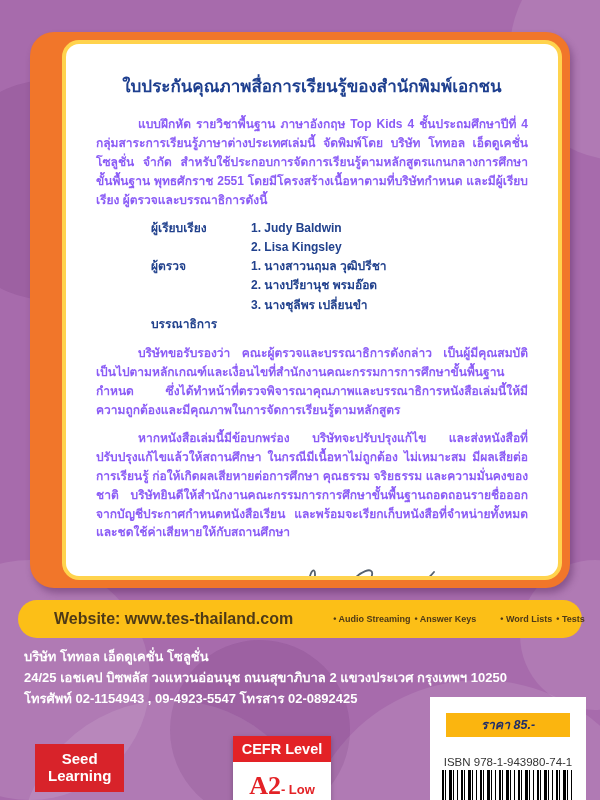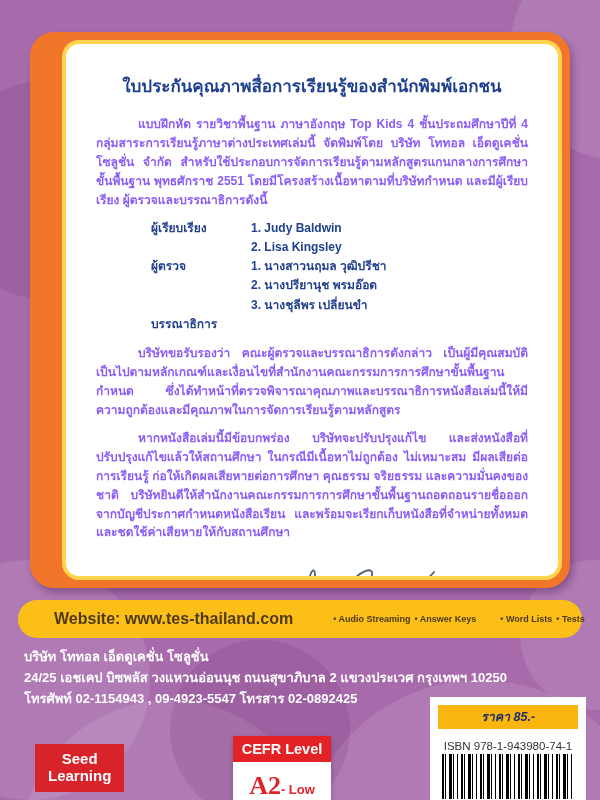--- a/index.html
+++ b/index.html
@@ -71,21 +71,21 @@
                padding:5px 0; }
   .cefr-body { padding:9px 0 10px; color:#e32226; font-weight:bold; }
   .cefr-level { font-size:26px;font-family:Liberation Serif, serif; }
   .cefr-suffix { font-size:13px; }
 
   
   .barcode-box { position:absolute; left:430px; top:697px; width:156px;
                  background:#fff; padding-bottom:5px; }
   .price-bar { background:#fbb50f; color:#1d2d69; font-style:italic;
                font-weight:bold; font-size:12.5px; text-align:center;
-               padding:2px 0; margin:8px; }
+               padding:2px 0; margin:16px; }
   .isbn { font-size:11.5px; color:#333; text-align:center; padding:3px 0 2px;
           white-space:nowrap; }
   .bars { height:45px; margin:0 12px;
     background:repeating-linear-gradient(90deg,
       #000 0 2px, #fff 2px 3px, #000 3px 4px, #fff 4px 7px,
       #000 7px 10px, #fff 10px 11px, #000 11px 12px, #fff 12px 15px,
       #000 15px 16px, #fff 16px 19px); }
   .digits { text-align:left; font-family:"DejaVu Sans Mono",monospace;
             font-size:11.5px; color:#111; padding-top:1px; letter-spacing:2.5px;
             white-space:nowrap; }

